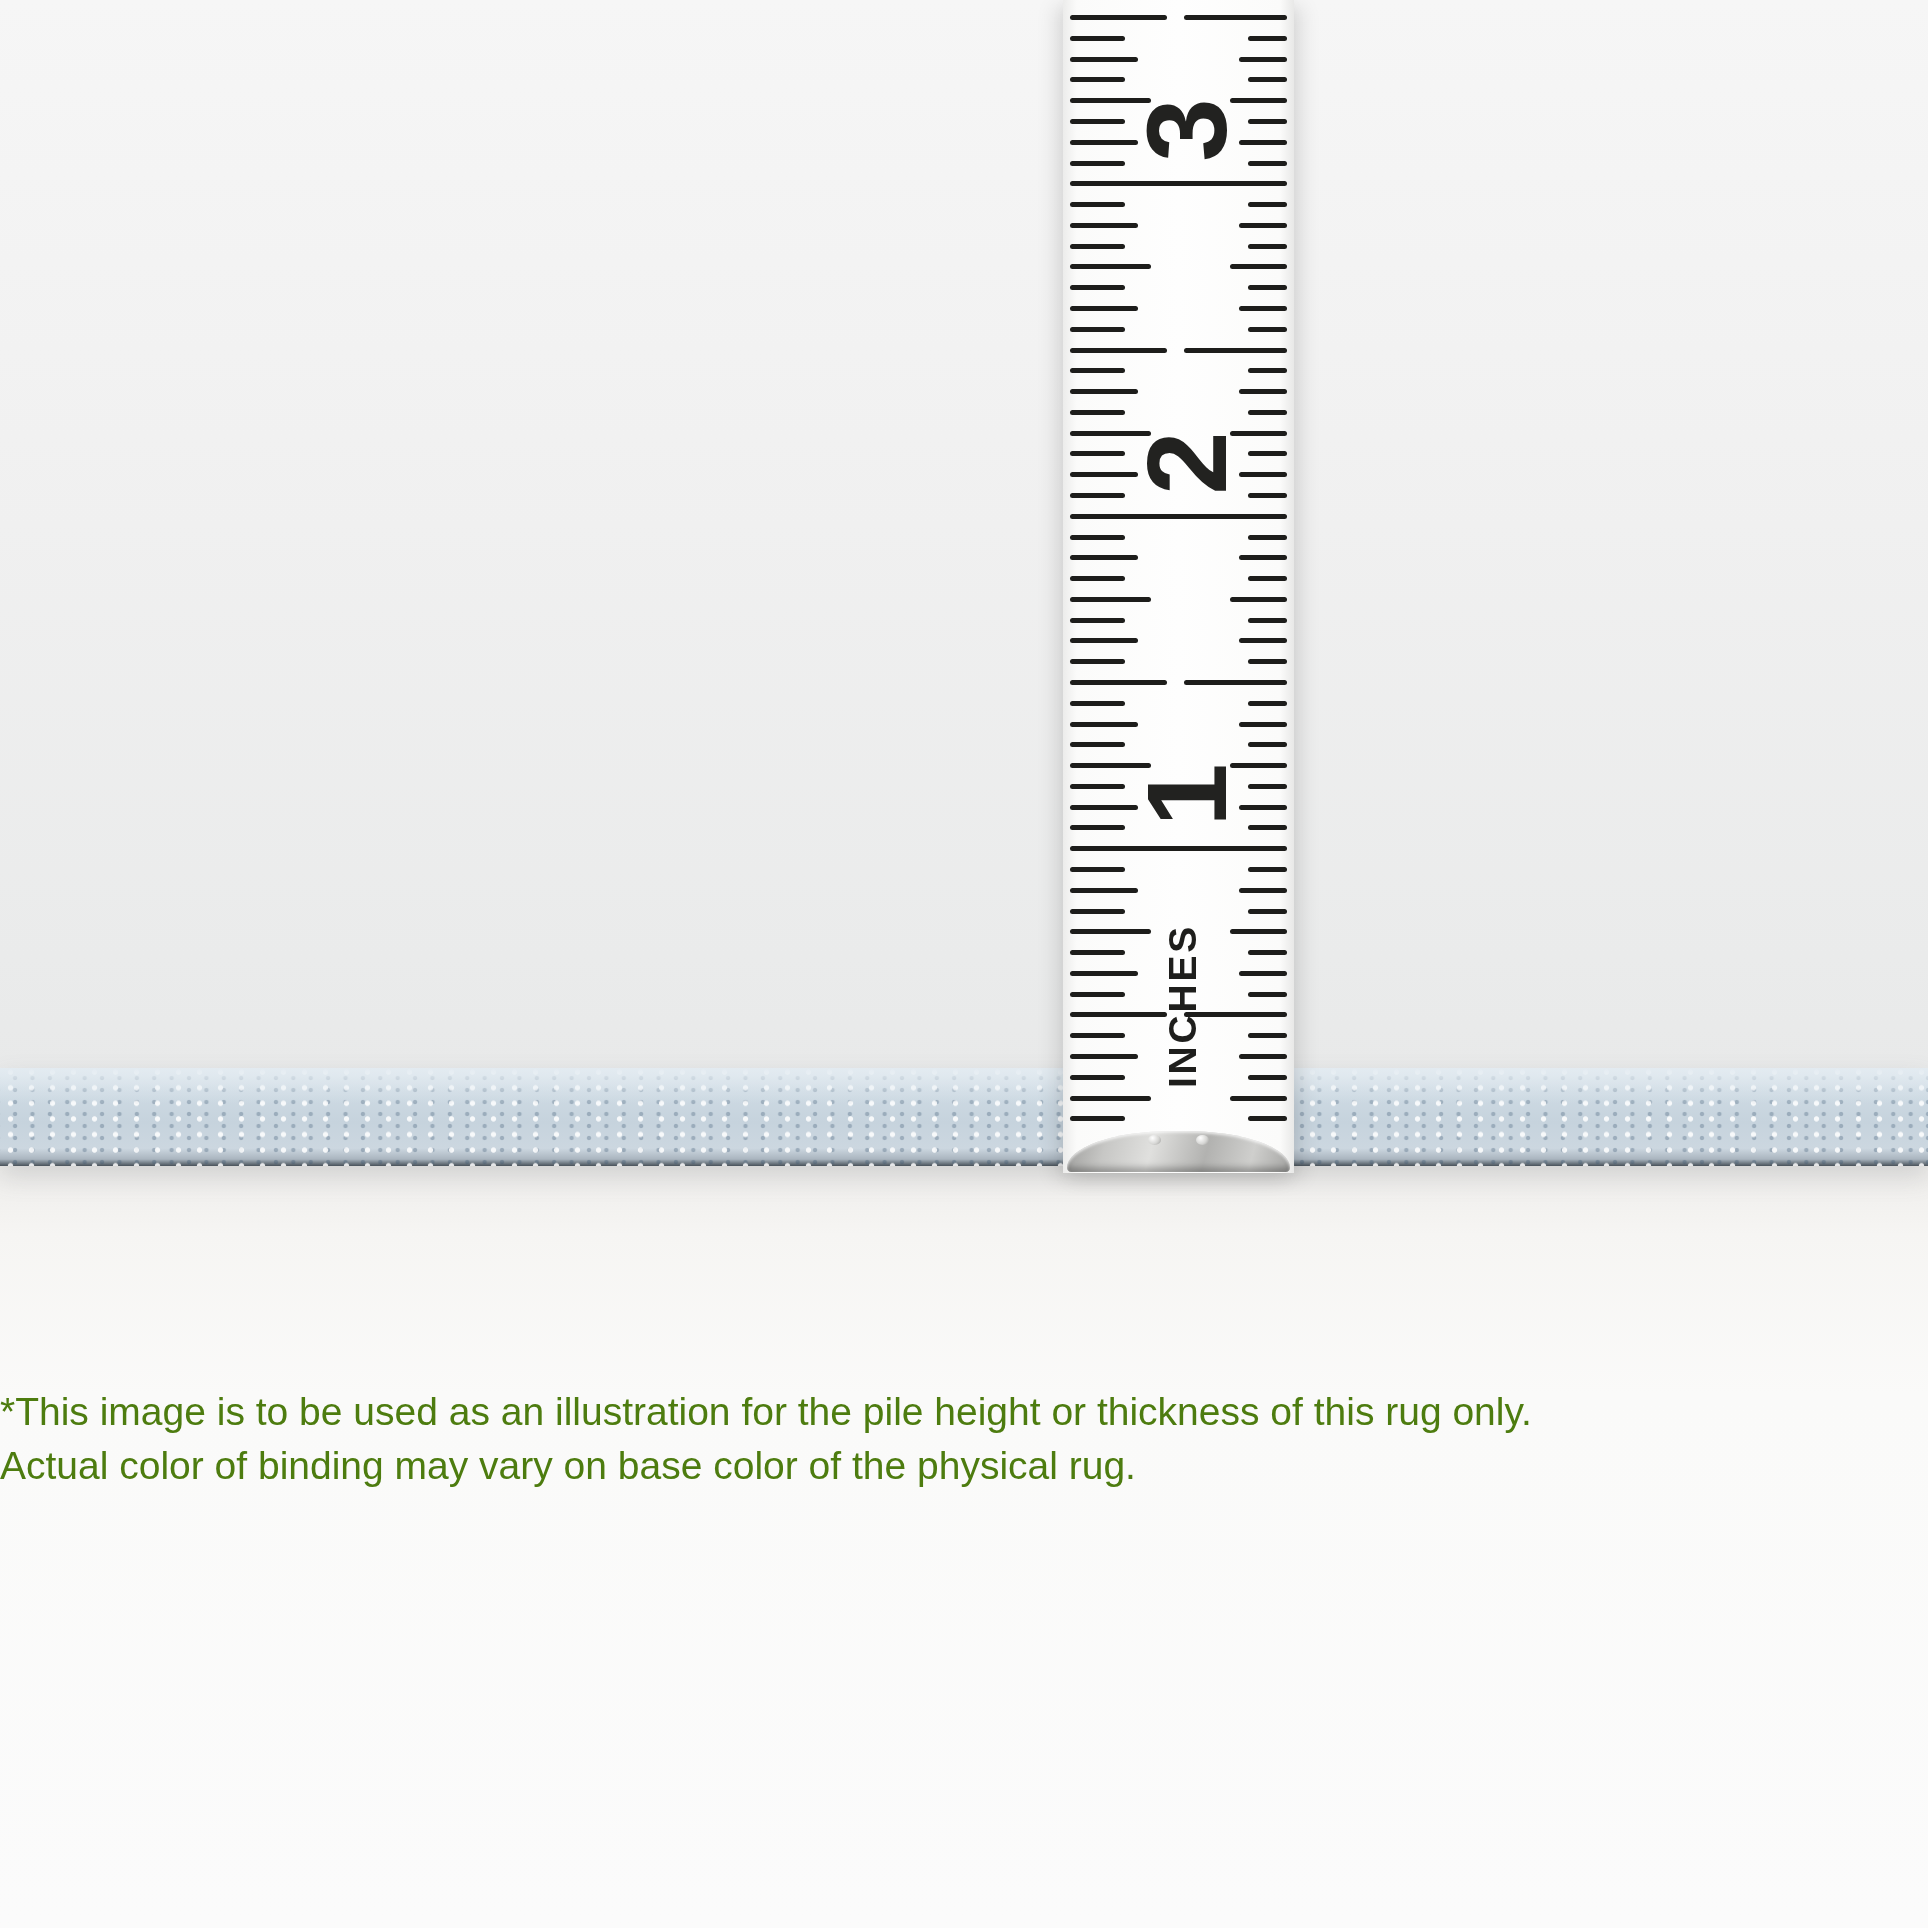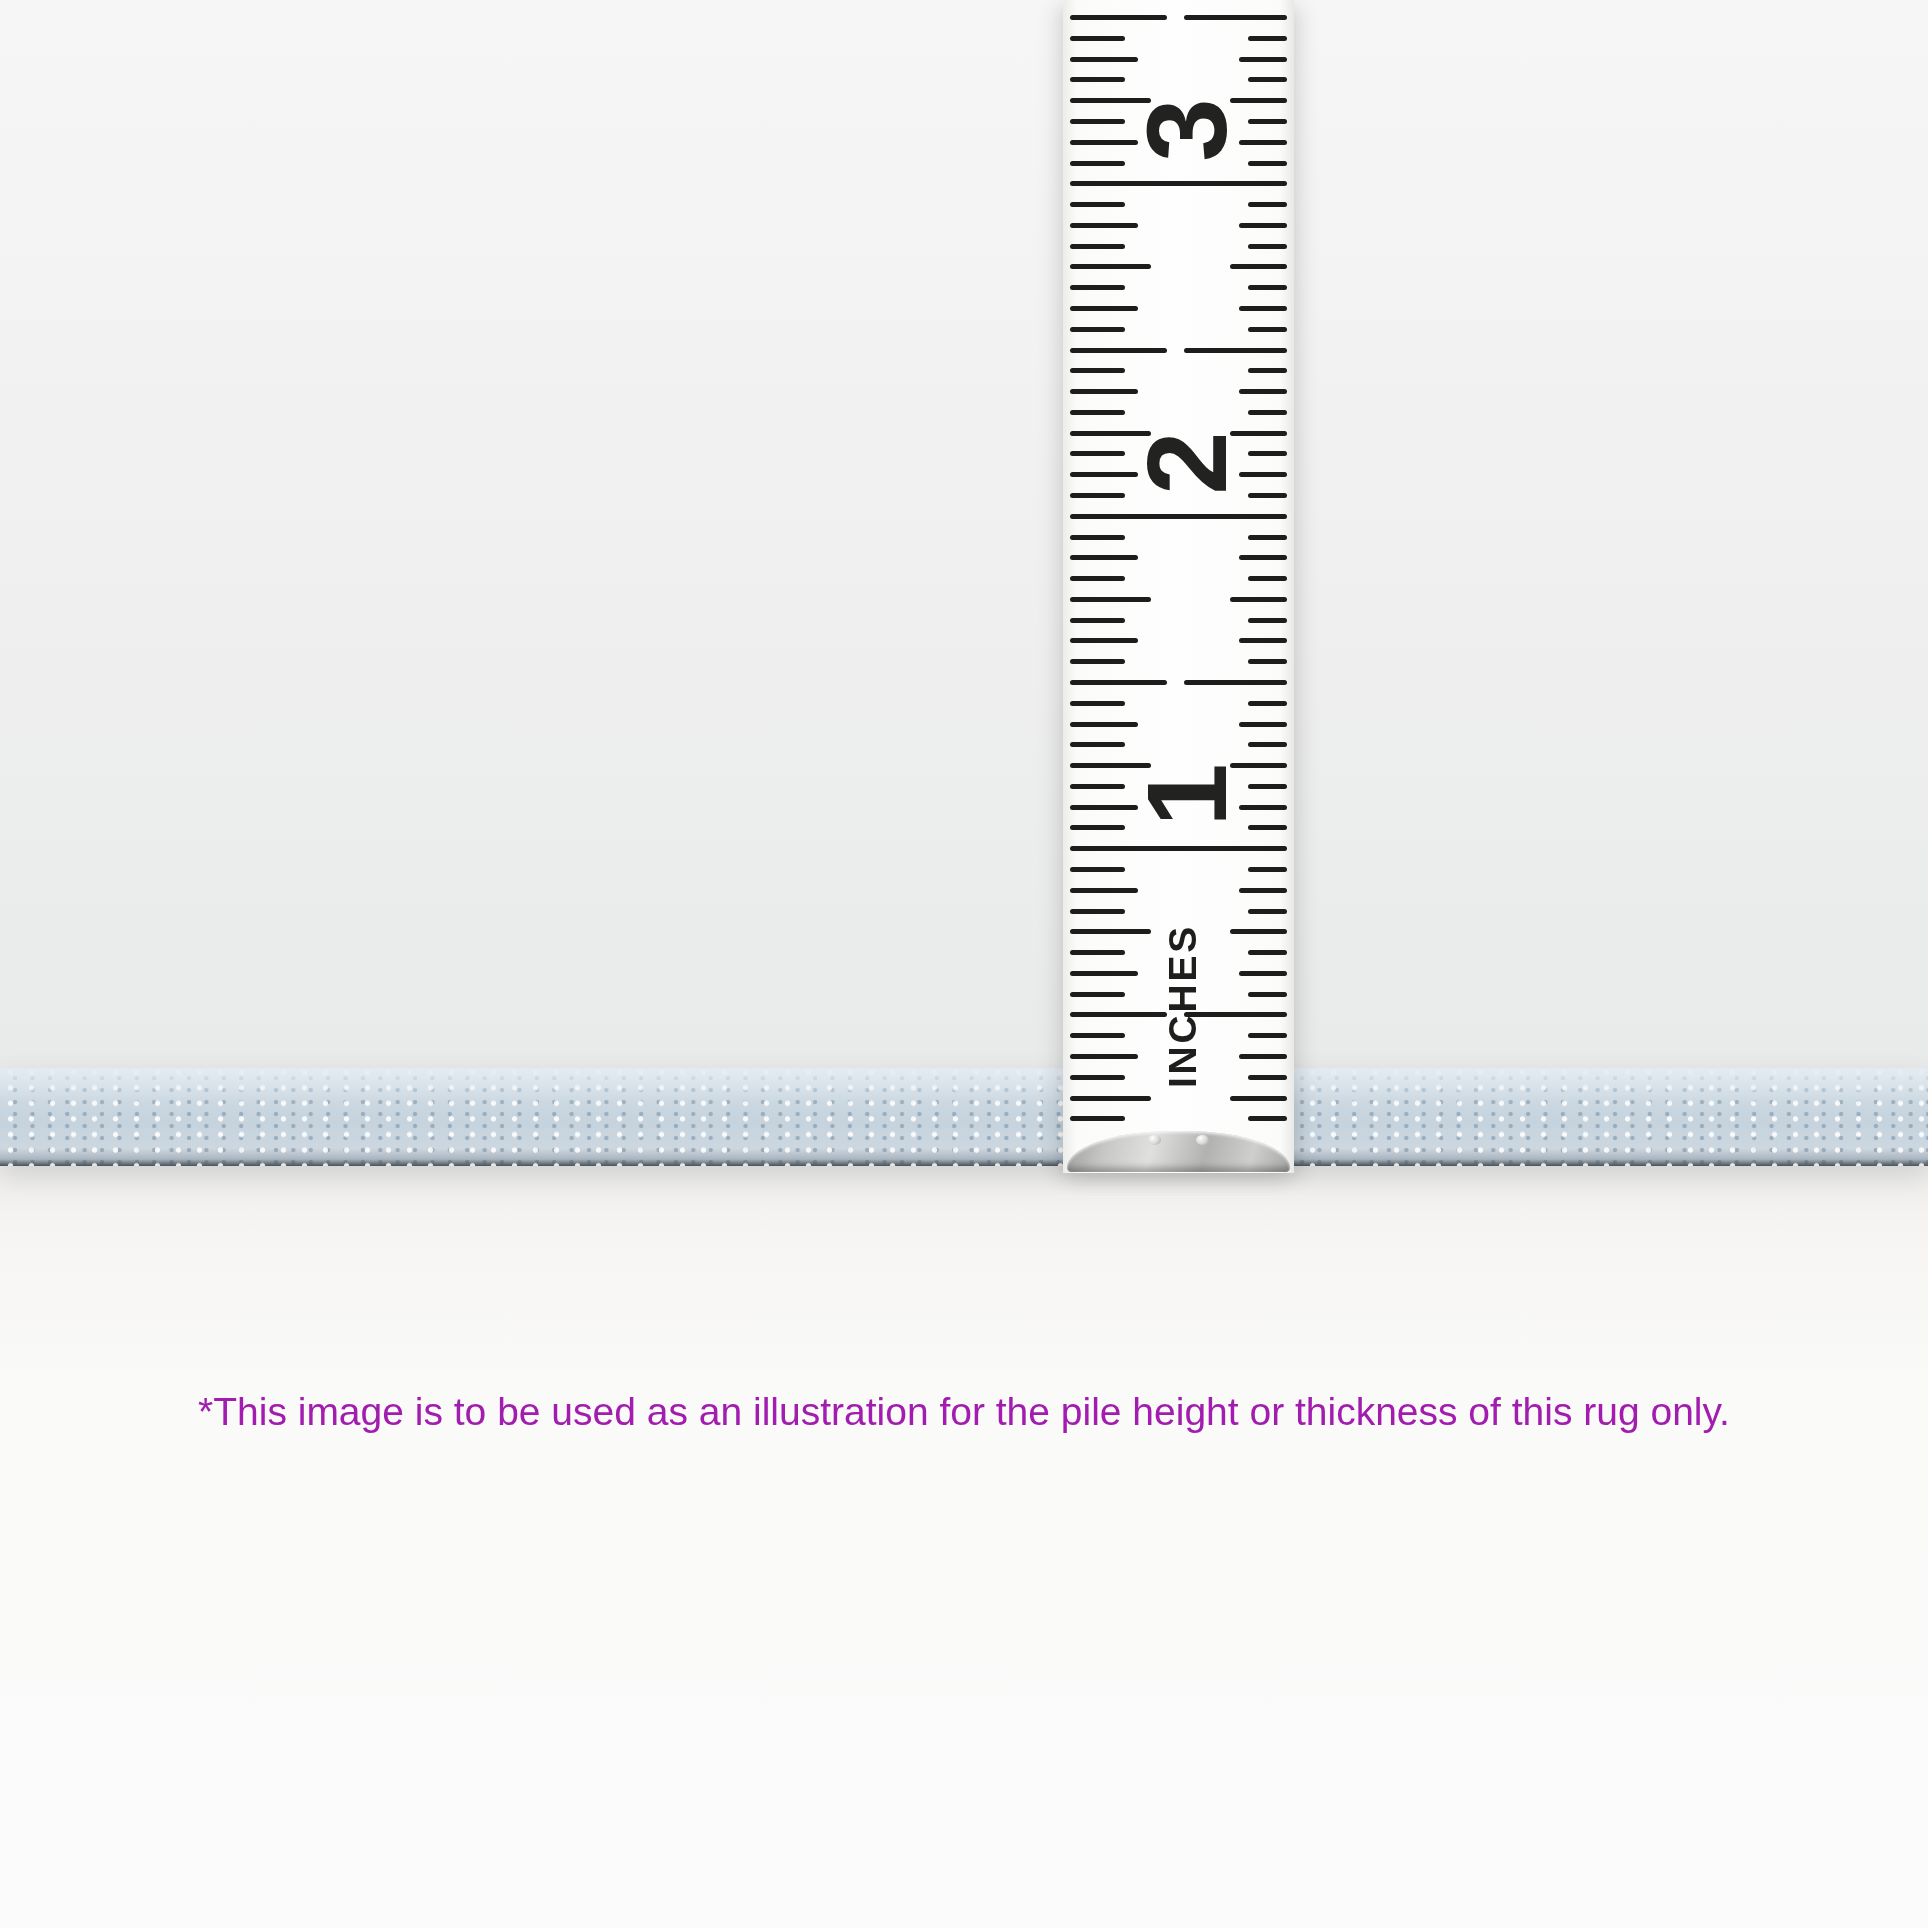--- a/index.html
+++ b/index.html
@@ -64,22 +64,22 @@
     box-shadow:inset 0 1.8px 2.8px rgba(255,255,255,0.75), inset 0 -4.6px 6.4px rgba(0,0,0,0.28);
   }
   .rivet{
     position:absolute; width:13px; height:10px; border-radius:50%; top:3.7px;
     background:radial-gradient(circle at 35% 30%, #ffffff, #d6d6d4 55%, #9a9a98 100%);
   }
   .rivet.r1{left:81px;} .rivet.r2{left:129px;}
 
   
   .caption{
-    position:absolute; left:0; top:1385px; width:1928px; text-align:center;
-    font-size:39px; line-height:54px; font-weight:400; color:#a21caf;
+    position:absolute; left:0; top:1385px; width:1928px; 
+    font-size:39px; line-height:54px; font-weight:400; color:#4d7c0f;
     font-family:"Liberation Sans", sans-serif;
   }
 </style>
 </head>
 <body>
 
 <div id="canvas">
 
   <div class="bg-upper"></div>
   <div class="bg-floor"></div>
@@ -210,16 +210,17 @@
     </div>
 
     <div class="cap">
       <div class="rivet r1"></div>
       <div class="rivet r2"></div>
     </div>
   </div>
 
   <div class="caption">
     <div>*This image is to be used as an illustration for the pile height or thickness of this rug only.</div>
+    <div>Actual color of binding may vary on base color of the physical rug.</div>
   </div>
 
 </div>
 
 
 </body></html>

